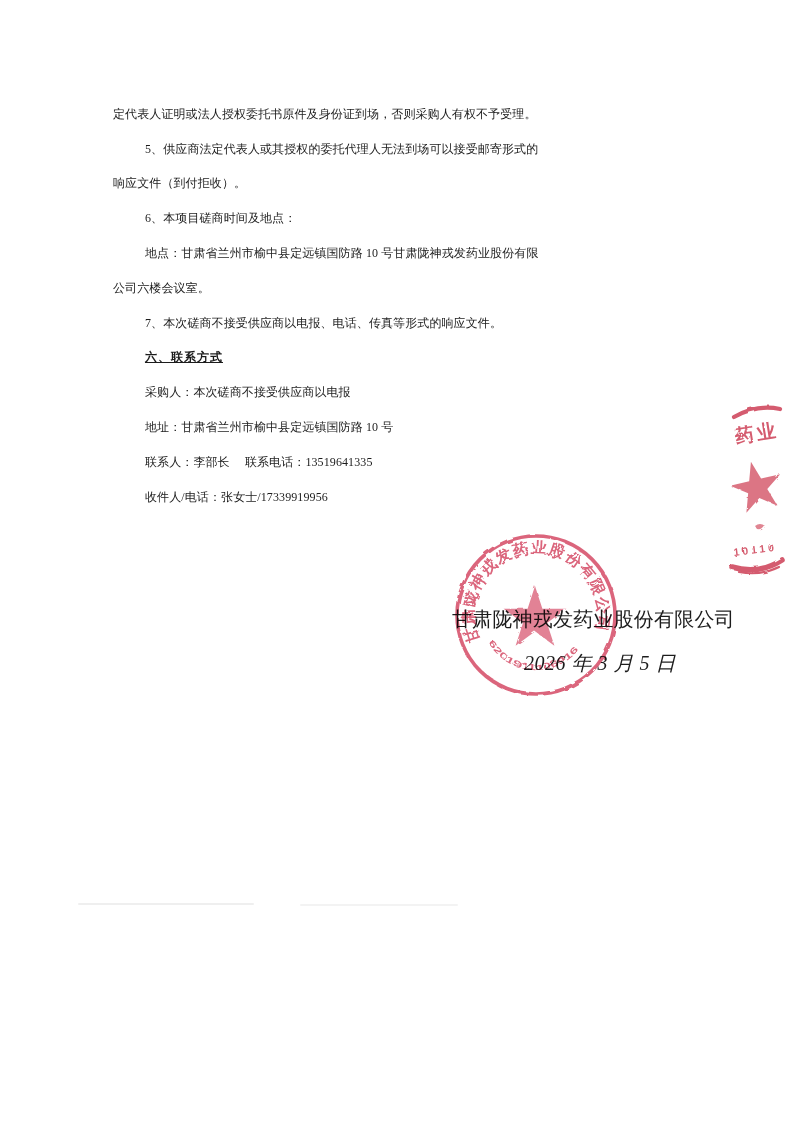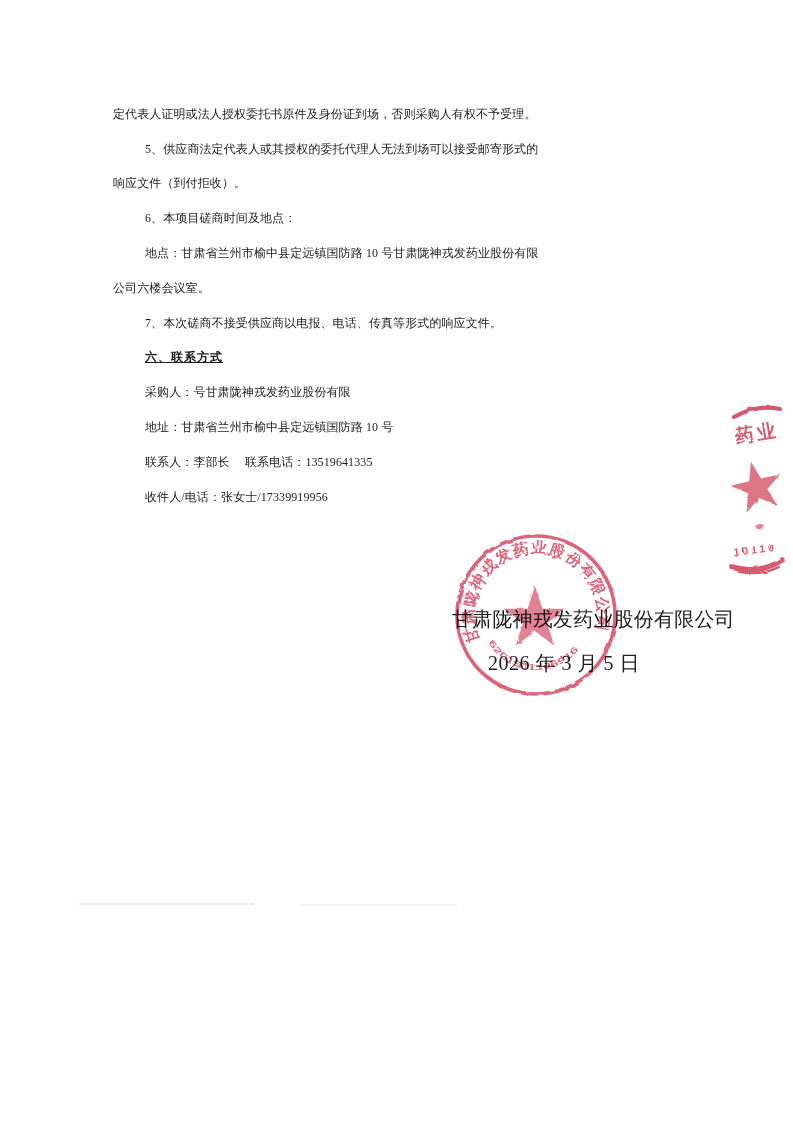--- a/index.html
+++ b/index.html
@@ -21,21 +21,21 @@
     font-weight:700;
     font-family:"Liberation Sans","DejaVu Sans",sans-serif;
     letter-spacing:1px;
     text-decoration:underline;
   }
   .signature{
     position:absolute;left:452px;top:606px;width:224px;
     font-size:20px;
   }
   .signature .company-line{white-space:pre;letter-spacing:0.2px;}
-  .signature .date-line{margin-top:17px;text-align:center;white-space:pre;letter-spacing:0.5px;}
+  .signature .date-line{margin-top:17px;text-align:right;white-space:pre;letter-spacing:0.5px;font-style:italic;}
   .seal-svg{
     position:absolute;left:446px;top:526px;
     mix-blend-mode:multiply;opacity:0.88;
   }
   .edge-seal-svg{
     position:absolute;left:655px;top:378px;
     mix-blend-mode:multiply;opacity:0.9;
   }
   .smudge{
     position:absolute;height:2px;background:#9a9a9a;border-radius:2px;
@@ -48,21 +48,21 @@
 
 <div class="content" id="content">
     <div class="doc-line">定代表人证明或法人授权委托书原件及身份证到场，否则采购人有权不予受理。</div>
     <div class="doc-line indent">5、供应商法定代表人或其授权的委托代理人无法到场可以接受邮寄形式的</div>
     <div class="doc-line">响应文件（到付拒收）。</div>
     <div class="doc-line indent">6、本项目磋商时间及地点：</div>
     <div class="doc-line indent">地点：甘肃省兰州市榆中县定远镇国防路 10 号甘肃陇神戎发药业股份有限</div>
     <div class="doc-line">公司六楼会议室。</div>
     <div class="doc-line indent">7、本次磋商不接受供应商以电报、电话、传真等形式的响应文件。</div>
     <div class="doc-line indent bold">六、联系方式</div>
-    <div class="doc-line indent">采购人：号甘肃陇神戎发药业股份有限</div>
+    <div class="doc-line indent">采购人：本次磋商不接受供应商以电报</div>
     <div class="doc-line indent">地址：甘肃省兰州市榆中县定远镇国防路 10 号</div>
     <div class="doc-line indent">联系人：李部长　 联系电话：13519641335</div>
     <div class="doc-line indent">收件人/电话：张女士/17339919956</div>
   </div>
 
 <div class="signature">
   <div class="company-line">甘肃陇神戎发药业股份有限公司</div>
   <div class="date-line">2026 年 3 月 5 日</div>
 </div>
 

